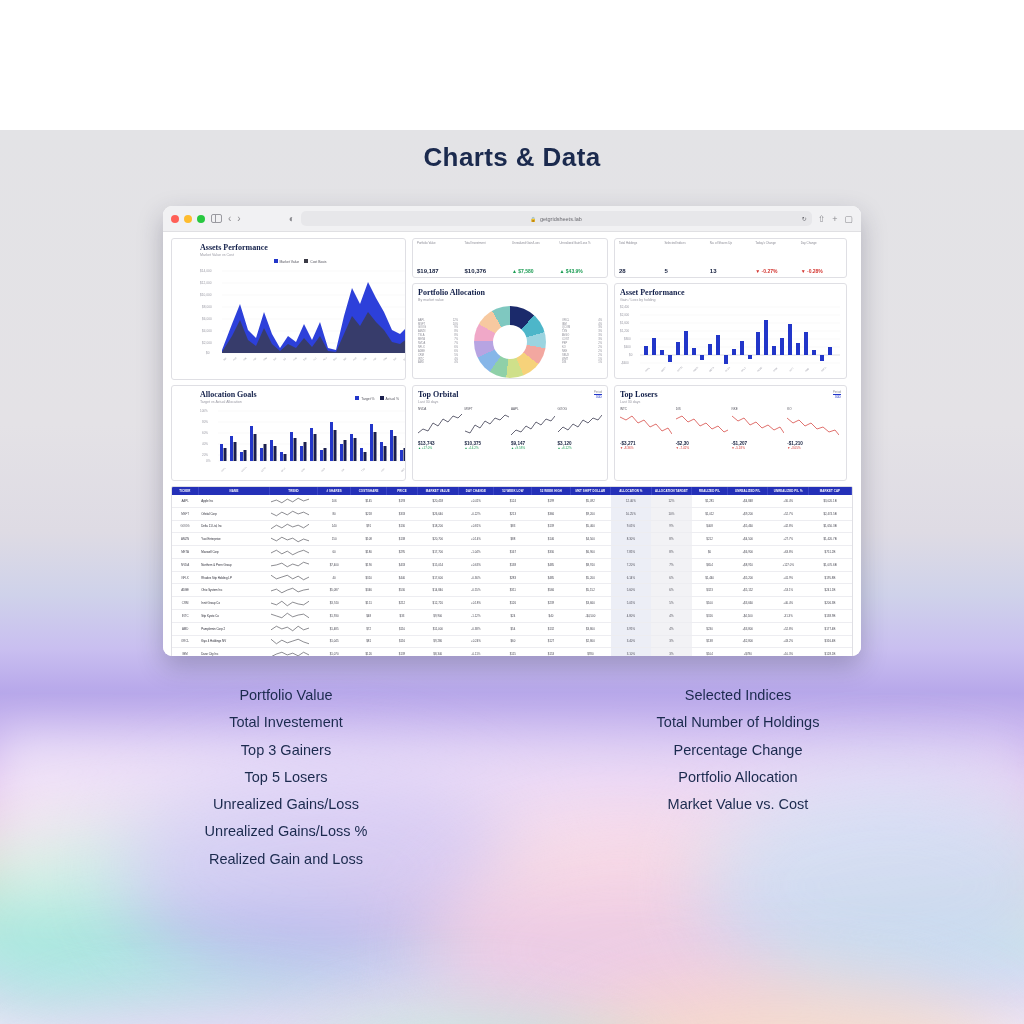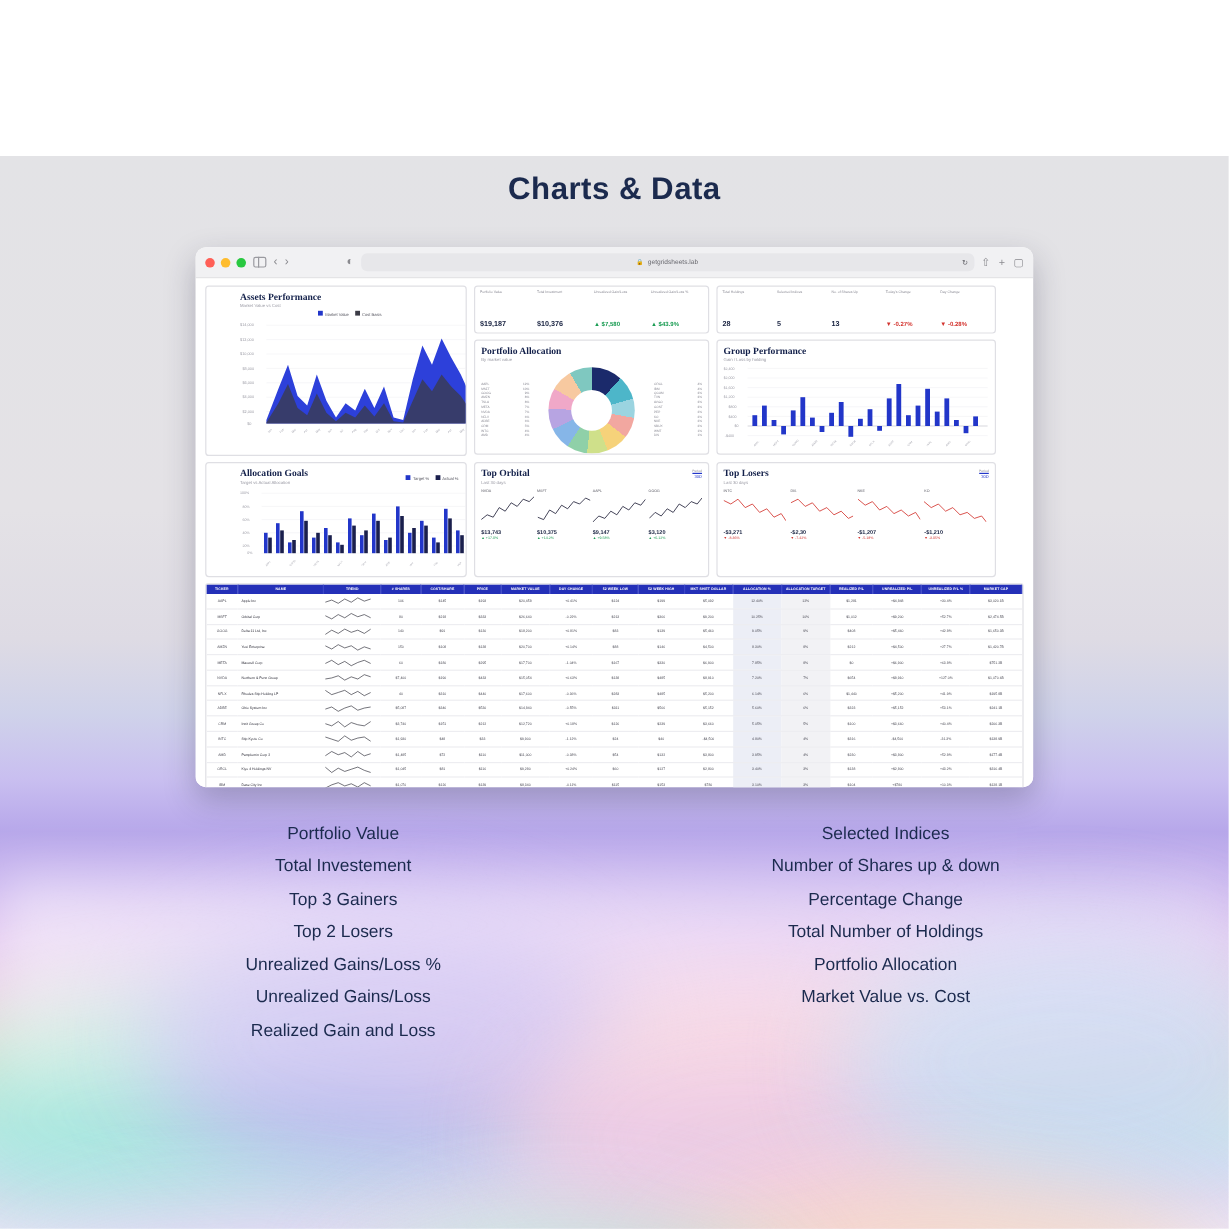--- a/index.html
+++ b/index.html
@@ -92,21 +92,21 @@
     border: 1px solid #dfdfe4; border-radius: 3px; background: #fff;
     padding: 4px 5px; overflow: hidden; position: relative;
   }
   .card-title { font-family: "Liberation Serif", serif; font-weight: bold; font-size: 8px; color: #13204a; }
   .card-sub { font-size: 3.6px; color: #9a9aa4; margin-top: 1px; }
 
   .legend { display: flex; gap: 5px; font-size: 3.4px; color: #55555f; align-items: center; }
   .legend i { width: 4px; height: 4px; display: inline-block; margin-right: 2px; }
 
   
-  .c-assets { width: 218px; padding-left: 28px; }
+  .c-assets { width: 235px; padding-left: 28px; }
   .c-mid { width: 196px; display:flex; flex-direction:column; gap:5px; }
   .c-right { width: 233px; display:flex; flex-direction:column; gap:5px; }
 
   .kpi-strip {
     border: 1px solid #dfdfe4; border-radius: 3px; height: 40px;
     display: flex; align-items: stretch; padding: 3px 4px; gap: 4px;
   }
   .kpi { flex: 1; display:flex; flex-direction: column; justify-content: space-between; }
   .kpi .lab { font-size: 2.9px; color: #8b8b95; line-height: 1.25; }
   .kpi .val { font-size: 6px; font-weight: bold; color: #16203f; }
@@ -346,21 +346,21 @@
               <div class="lab">Today's Change</div>
               <div class="val red sm"><span>▼</span> <span>-0.27%</span></div>
             </div>
             <div class="kpi">
               <div class="lab">Day Change</div>
               <div class="val red sm"><span>▼</span> <span>-0.28%</span></div>
             </div>
           </div>
 
           <div class="card" style="height:96px;">
-            <div class="card-title">Group Performance</div>
+            <div class="card-title">Asset Performance</div>
             <div class="card-sub">Gain / Loss by holding</div>
             <svg width="222" height="72" viewBox="0 0 222 72">
               <g fill="#9a9aa4" font-size="3">
                 <text x="0" y="6">$2,400</text>
                   <text x="0" y="14">$2,000</text>
                 <text x="0" y="22">$1,600</text>
                   <text x="0" y="30">$1,200</text>
                 <text x="4" y="38">$800</text>
                   <text x="4" y="46">$400</text>
                 <text x="9" y="54">$0</text>
@@ -939,28 +939,27 @@
       </div>
 
     </div>
   </div>
 
   <div class="lists">
     <ul class="col">
       <li>Portfolio Value</li>
       <li>Total Investement</li>
       <li>Top 3 Gainers</li>
-      <li>Top 2 Losers</li>
+      <li>Top 5 Losers</li>
+      <li>Unrealized Gains/Loss</li>
       <li>Unrealized Gains/Loss %</li>
-      <li>Unrealized Gains/Loss</li>
       <li>Realized Gain and Loss</li>
     </ul>
     <ul class="col">
       <li>Selected Indices</li>
-      <li>Number of Shares up &amp; down</li>
+      <li>Total Number of Holdings</li>
       <li>Percentage Change</li>
-      <li>Total Number of Holdings</li>
       <li>Portfolio Allocation</li>
       <li>Market Value vs. Cost</li>
     </ul>
   </div>
 
 </div>
 
 </body></html>

